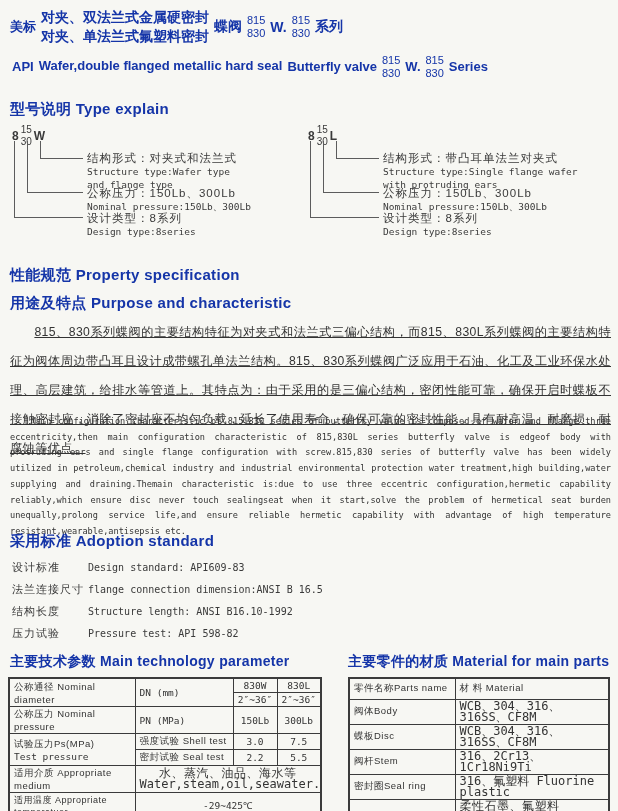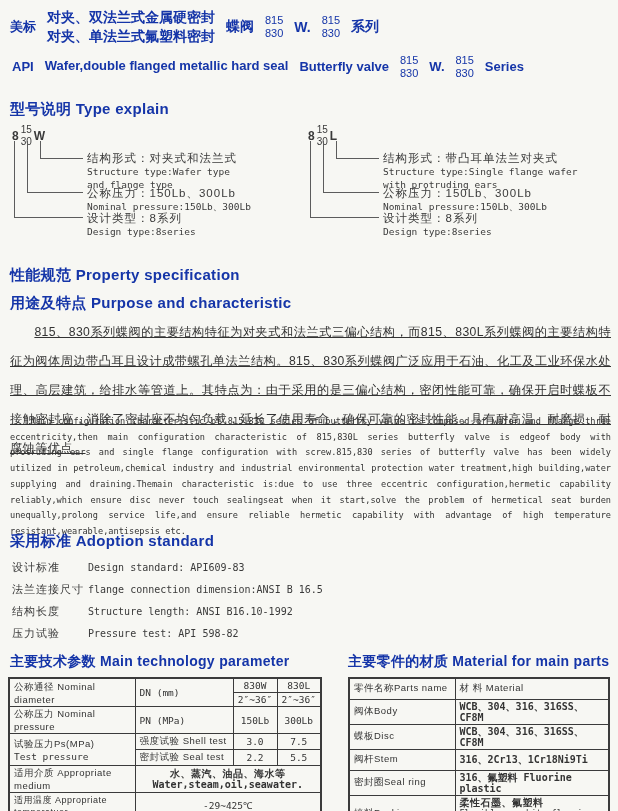--- a/index.html
+++ b/index.html
@@ -1,19 +1,19 @@
 <!DOCTYPE html>
 <html><head>
 <meta charset="utf-8">
 <style>
   html,body{margin:0;padding:0;background:#e8e8e4;}
   .page{position:relative;width:618px;height:811px;background:#f7f7f3;overflow:hidden;
         font-family:"Liberation Sans",sans-serif;color:#2e2e2e;}
   
-  .hdr{position:absolute;display:flex;align-items:center;gap:11px;color:#1535a8;font-weight:bold;white-space:nowrap;}
+  .hdr{position:absolute;display:flex;align-items:center;gap:5px;color:#1535a8;font-weight:bold;white-space:nowrap;}
   .hdr-cn{top:8px;left:10px;font-size:14px;}
   .hdr-en{top:54px;left:12px;font-size:13px;}
   .hdr .prefix{font-size:13px;}
   .hdr .stack{display:flex;flex-direction:column;line-height:1.3;gap:1px;}
   .frac{display:flex;flex-direction:column;font-size:11px;line-height:1.15;font-weight:normal;}
   .sec-title{position:absolute;color:#1535a8;font-weight:bold;font-size:15px;white-space:nowrap;letter-spacing:.3px;}
   
   .code{position:absolute;display:flex;align-items:center;gap:2px;font-weight:bold;color:#3a3a3a;font-size:12px;}
   .code .frac{font-size:10px;}
   .connector{position:absolute;border-left:1.5px solid #5c5c5c;border-bottom:1.5px solid #5c5c5c;}
@@ -31,21 +31,21 @@
   .adoption .lbl{width:76px;font-size:11px;letter-spacing:1px;color:#3a3a3a;}
   .adoption .val{font-size:10px;color:#3a3a3a;font-family:"DejaVu Sans Mono",monospace;}
   
   table{border-collapse:collapse;table-layout:fixed;}
   td{border:1px solid #3b3b3b;padding:1px 4px;font-size:9.5px;color:#333;overflow:hidden;}
   .tech{position:absolute;left:8px;top:677px;width:312px;border:2px solid #3b3b3b;}
   .mat{position:absolute;left:348px;top:677px;width:260px;border:2px solid #3b3b3b;}
   .c{text-align:center;}
   .mono-cell{font-family:"DejaVu Sans Mono",monospace;}
   .cnl{letter-spacing:.5px;}
-  .small2{font-size:10px;line-height:11px;font-weight:bold;}
+  .small2{font-size:12px;line-height:11px;}
 </style>
 </head>
 <body>
 
 <div class="page">
 
   <div class="hdr hdr-cn">
     <span class="prefix">美标</span>
     <span class="stack">
       <span>对夹、双法兰式金属硬密封</span>

